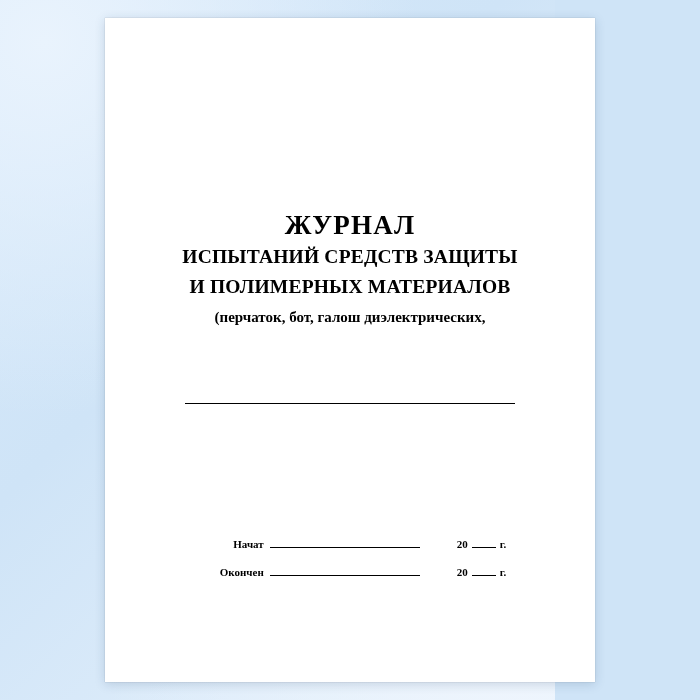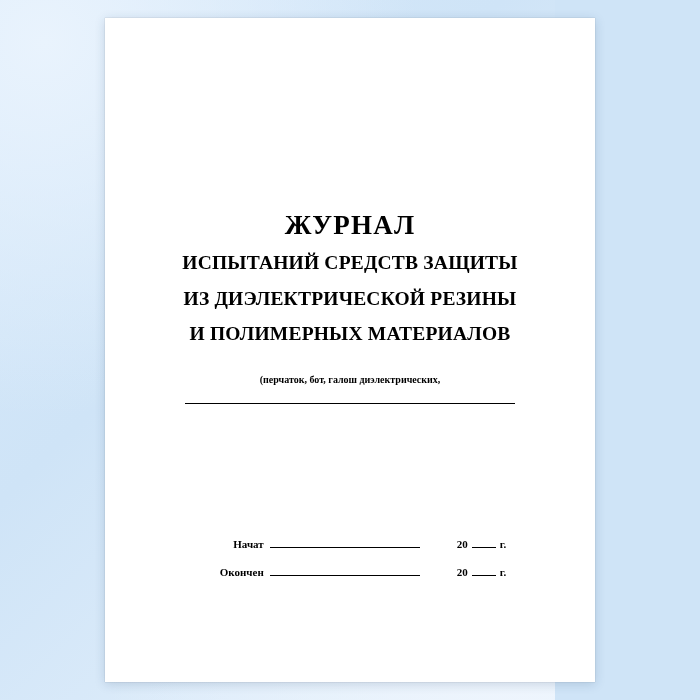--- a/index.html
+++ b/index.html
@@ -52,27 +52,27 @@
     font-size: 27px;
     font-weight: bold;
     letter-spacing: 1.2px;
     line-height: 1.15;
   }
   .title-line {
     font-size: 19.5px;
     font-weight: bold;
     letter-spacing: 0.2px;
     line-height: 1.42;
-    margin-top: 8px;
+    margin-top: 2px;
   }
   .title-sub {
-    font-size: 10px;
+    font-size: 15px;
     font-weight: bold;
     line-height: 1.5;
-    margin-top: 24px;
+    margin-top: 6px;
   }
 
   .rule {
     position: absolute;
     left: 80px;
     width: 330px;
     top: 385px;
     border-top: 1.6px solid #000;
     height: 0;
   }
@@ -124,21 +124,20 @@
 </head>
 <body>
 
 <div id="stage">
 
   <div class="cover-page">
 
     <div class="title-block">
       <div class="title-main">ЖУРНАЛ</div>
       <div class="title-line">ИСПЫТАНИЙ СРЕДСТВ ЗАЩИТЫ</div>
-      <div class="title-line">ИЗ ДИЭЛЕКТРИЧЕСКОЙ РЕЗИНЫ</div>
       <div class="title-line">И ПОЛИМЕРНЫХ МАТЕРИАЛОВ</div>
       <div class="title-sub">(перчаток, бот, галош диэлектрических,</div>
     </div>
 
     <div class="rule"></div>
 
     <div class="dates-block">
 
       <div class="date-row">
         <span class="date-label">Начат</span>

